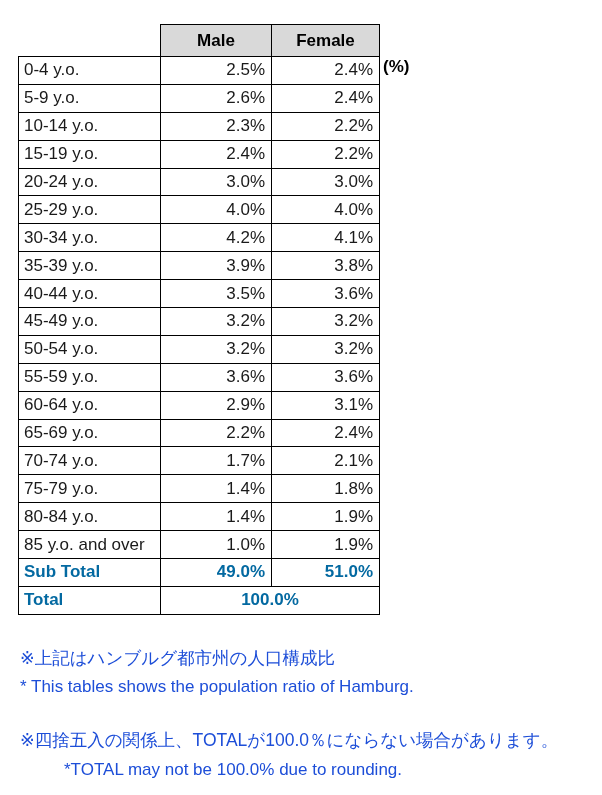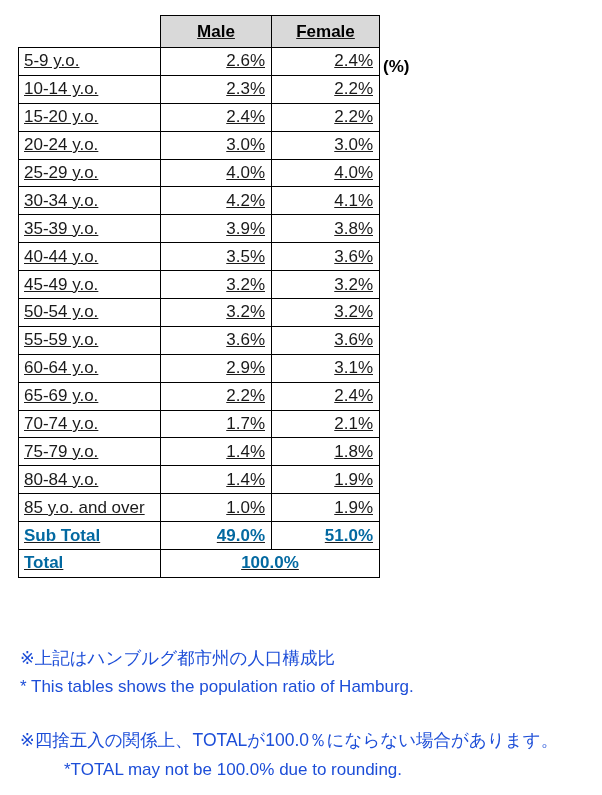--- a/index.html
+++ b/index.html
@@ -6,24 +6,23 @@
   html, body {
     width: 602px; height: 795px;
     background: #ffffff;
     font-family: "Liberation Sans", "DejaVu Sans", sans-serif;
     color: #1a1a1a;
     overflow: hidden;
     position: relative;
   }
   .tbl {
     position: absolute;
-    left: 18px; top: 15px;
+    left: 18px; top: 24px;
     border-collapse: collapse;
     table-layout: fixed;
-    text-decoration: underline;
   }
   .c-label  { width: 142px; }
   .c-male   { width: 111px; }
   .c-female { width: 108px; }
   .tbl th, .tbl td {
     border: 1.5px solid #000;
     font-size: 17px;
     white-space: nowrap;
     overflow: hidden;
     vertical-align: middle;
@@ -74,35 +73,40 @@
     <col class="c-female">
   </colgroup>
   <thead>
     <tr>
       <th class="blank"></th>
       <th>Male</th>
       <th>Female</th>
     </tr>
   </thead>
   <tbody id="age-rows">
+  <tr>
+    <td class="label">0-4 y.o.</td>
+    <td class="num">2.5%</td>
+    <td class="num">2.4%</td>
+  </tr>
 
   <tr>
     <td class="label">5-9 y.o.</td>
     <td class="num">2.6%</td>
     <td class="num">2.4%</td>
   </tr>
 
   <tr>
     <td class="label">10-14 y.o.</td>
     <td class="num">2.3%</td>
     <td class="num">2.2%</td>
   </tr>
 
   <tr>
-    <td class="label">15-20 y.o.</td>
+    <td class="label">15-19 y.o.</td>
     <td class="num">2.4%</td>
     <td class="num">2.2%</td>
   </tr>
 
   <tr>
     <td class="label">20-24 y.o.</td>
     <td class="num">3.0%</td>
     <td class="num">3.0%</td>
   </tr>
 

